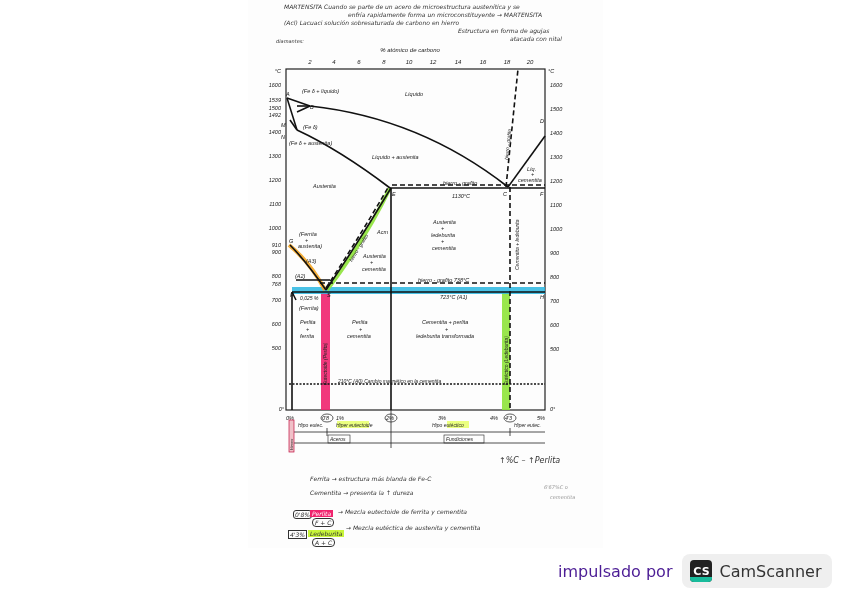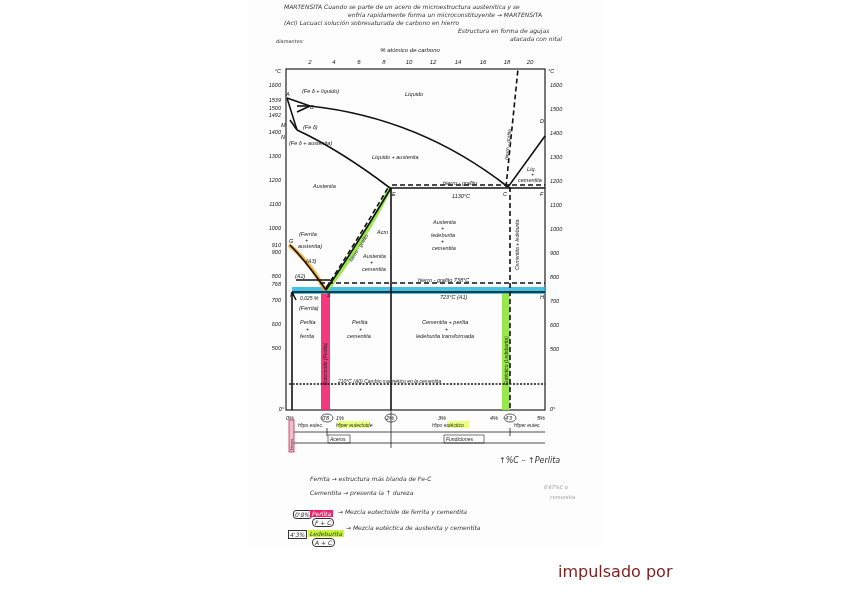--- a/index.html
+++ b/index.html
@@ -2,21 +2,21 @@
 <html><head>
 <meta charset="utf-8">
 <style>
   html, body { margin:0; padding:0; }
   body { width:848px; height:599px; background:#ffffff; position:relative; overflow:hidden;
          font-family:"Liberation Sans", sans-serif; }
   .page { position:absolute; left:248px; top:0; width:355px; height:548px; background:#fdfdfd; }
   .hw { position:absolute; font-family:"DejaVu Sans", sans-serif; font-style:italic; color:#333; font-size:6px; white-space:nowrap; }
   svg text { font-family:"Liberation Sans", sans-serif; font-style:italic; }
   .footer { position:absolute; left:558px; top:553px; height:36px; display:flex; align-items:center; }
-  .footer-text { font-family:"DejaVu Sans", sans-serif; font-size:16px; color:#7f1d1d; margin-right:10px; }
+  .footer-text { font-family:"DejaVu Sans", sans-serif; font-size:16px; color:#4c1d95; margin-right:10px; }
   .brand { display:flex; align-items:center; background:#efefef; border-radius:8px; padding:4px 10px 4px 8px; height:26px; }
   .brand-logo { width:22px; height:22px; border-radius:4px; background:#222; color:#fff; font-family:"DejaVu Sans", sans-serif;
     font-weight:bold; font-size:11px; display:flex; align-items:center; justify-content:center; position:relative; overflow:hidden; }
   .brand-logo::after { content:""; position:absolute; left:0; right:0; bottom:0; height:5px; background:#19bc9c; }
   .brand-name { font-family:"DejaVu Sans", sans-serif; font-size:16px; color:#333; margin-left:7px; }
 </style>
 </head>
 <body>
 
 <div class="page">
@@ -234,13 +234,17 @@
   <div class="hw" style="left:40px;top:530px;border:1px solid #333;padding:0 1px;">4'3%</div>
   <div class="hw" style="left:60px;top:530px;background:#c8f53a;padding:0 2px;">Ledeburita</div>
   <div class="hw" style="left:98px;top:524px;">→ Mezcla eutéctica de austenita y cementita</div>
   <div class="hw" style="left:64px;top:538px;border:1px solid #333;border-radius:4px;padding:0 2px;">A + C</div>
   <div class="hw" style="left:296px;top:484px;color:#999;font-size:5px;">6'67%C o</div>
   <div class="hw" style="left:302px;top:494px;color:#999;font-size:5px;">cementita</div>
 </div>
 
 <div class="footer">
   <span class="footer-text">impulsado por</span>
+  <div class="brand">
+    <span class="brand-logo">CS</span>
+    <span class="brand-name">CamScanner</span>
+  </div>
 </div>
 
 </body></html>

